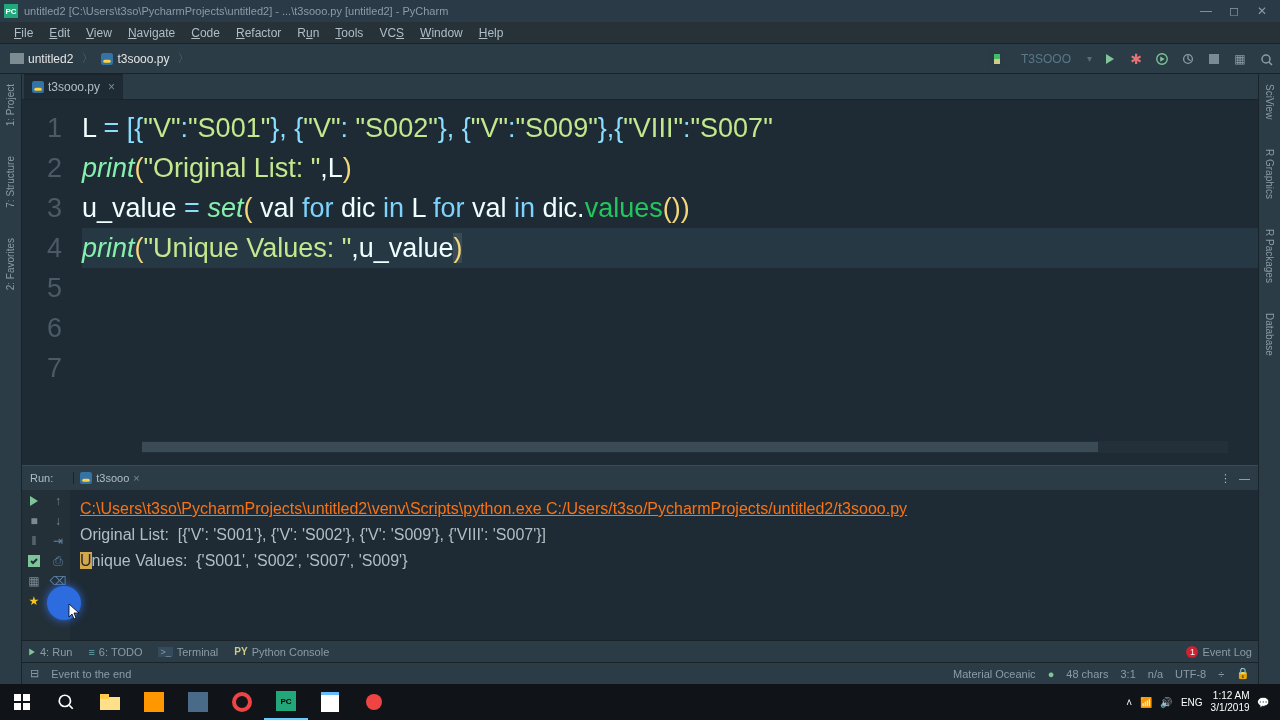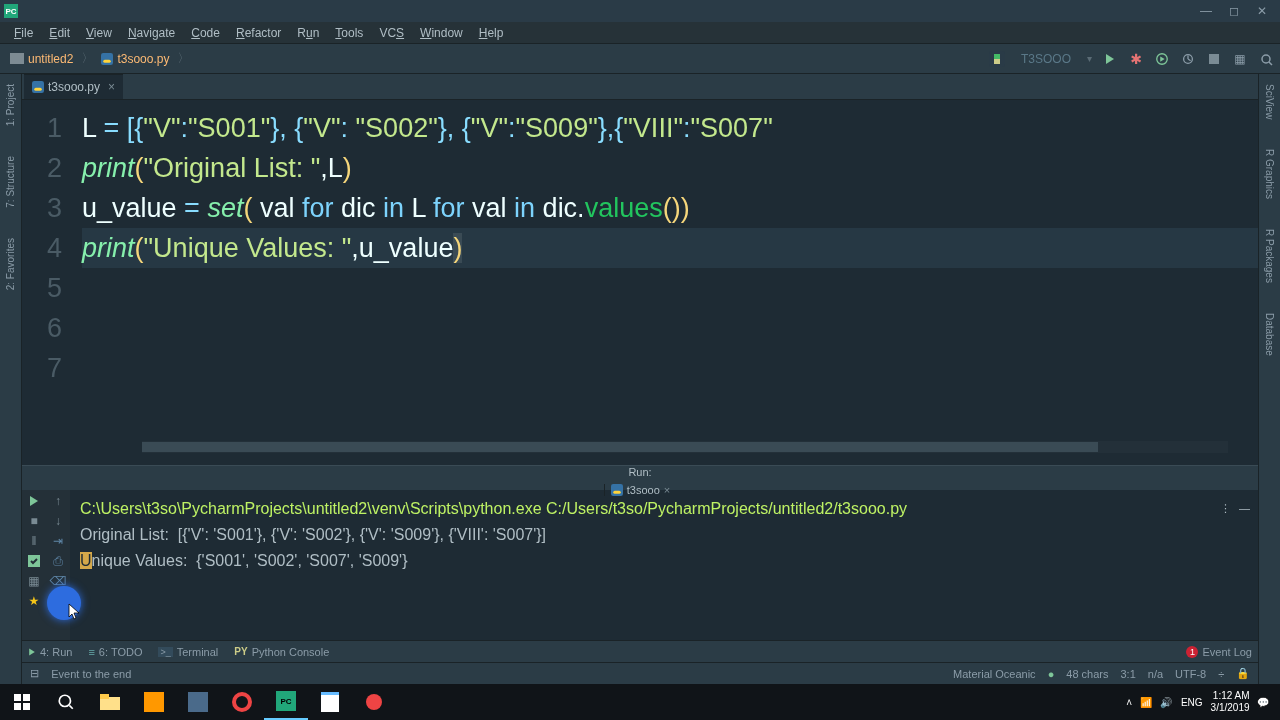--- a/index.html
+++ b/index.html
@@ -5,21 +5,21 @@
 * { margin: 0; padding: 0; box-sizing: border-box; font-family: "Segoe UI", Tahoma, sans-serif; }
 body { width: 1280px; height: 720px; background: #1e2b34; color: #b0bec5; overflow: hidden; font-size: 12px; display: flex; flex-direction: column; }
 .titlebar { height: 22px; background: #2a3b47; display: flex; align-items: center; padding: 0 4px; font-size: 11px; color: #8b9ca8; }
 .titlebar .icon-pc { width: 14px; height: 14px; background: #21a77a; color: #fff; font-size: 8px; display: flex; align-items: center; justify-content: center; margin-right: 6px; font-weight: bold; }
 .titlebar .spacer { flex: 1; }
 .titlebar .winbtn { width: 28px; height: 22px; display: flex; align-items: center; justify-content: center; cursor: pointer; font-size: 12px; }
 .menubar { height: 22px; background: #263238; display: flex; align-items: center; padding: 0 6px; border-bottom: 1px solid #1a2327; text-align: center; }
 .menubar .mitem { padding: 2px 8px; color: #b0bec5; cursor: pointer; font-size: 12px; }
 .menubar .mitem u { text-decoration: underline; }
 .navbar { height: 30px; background: #2b3c46; display: flex; align-items: center; padding: 0 6px; border-bottom: 1px solid #1a2327; }
-.navbar .crumb { display: flex; align-items: center; color: #fdba74; font-size: 12px; padding: 0 4px; }
+.navbar .crumb { display: flex; align-items: center; color: #e5e5e5; font-size: 12px; padding: 0 4px; }
 .navbar .crumb .folder-icon { width: 14px; height: 11px; background: #7d8b93; margin-right: 4px; }
 .navbar .crumb .file-icon { width: 12px; height: 12px; margin-right: 4px; }
 .navbar .chev { color: #5a6b75; padding: 0 4px; }
 .navbar .spacer { flex: 1; }
 .navbar .right-items { display: flex; align-items: center; gap: 10px; }
 .navbar .run-select { color: #5a7888; font-size: 12px; padding: 2px 6px; }
 .navbar .ticon { width: 16px; height: 16px; display: flex; align-items: center; justify-content: center; cursor: pointer; }
 .main-area { flex: 1; display: flex; min-height: 0; }
 .left-rail { width: 22px; background: #2b3c46; border-right: 1px solid #1a2327; display: flex; flex-direction: column; align-items: center; padding-top: 10px; gap: 30px; }
 .left-rail .vtab { writing-mode: vertical-rl; transform: rotate(180deg); font-size: 10px; color: #8b9ca8; cursor: pointer; }
@@ -37,28 +37,28 @@
 .code .str { color: #c3e88d; }
 .code .op { color: #89ddff; }
 .code .var { color: #eeffff; }
 .code .paren { color: #f5d67b; }
 .hl-line { background: #263844; display: inline-block; width: 100%; }
 .scroll-h { height: 12px; background: #233039; position: absolute; bottom: 12px; left: 120px; right: 30px; }
 .scroll-h .thumb { height: 10px; background: #3a4b55; width: 88%; margin-top: 1px; }
 .right-rail { width: 22px; background: #2b3c46; border-left: 1px solid #1a2327; display: flex; flex-direction: column; align-items: center; padding-top: 10px; gap: 30px; }
 .right-rail .vtab { writing-mode: vertical-rl; font-size: 10px; color: #8b9ca8; cursor: pointer; }
 .run-panel { height: 175px; background: #1e2b34; border-top: 1px solid #3a4b55; display: flex; flex-direction: column; }
-.run-header { height: 24px; background: #2b3c46; display: flex; align-items: center; padding: 0 8px; gap: 6px; font-size: 11px; flex-direction: column; }
+.run-header { height: 24px; background: #2b3c46; display: flex; align-items: center; padding: 0 8px; gap: 20px; font-size: 11px; }
 .run-tab { display: flex; align-items: center; gap: 4px; padding: 0 6px; border-left: 1px solid #1a2327; }
 .run-body { flex: 1; display: flex; }
 .run-toolbar { width: 24px; display: flex; flex-direction: column; padding-top: 4px; gap: 6px; align-items: center; background: #243038; }
 .run-toolbar2 { width: 24px; display: flex; flex-direction: column; padding-top: 4px; gap: 6px; align-items: center; background: #243038; }
 .run-icon { width: 16px; height: 14px; display: flex; align-items: center; justify-content: center; cursor: pointer; }
 .console { flex: 1; font-family: Consolas, monospace; font-size: 16px; padding: 6px 10px; color: #b0bec5; line-height: 26px; white-space: pre; overflow: hidden; position: relative; }
-.console .line1 { color: #bef264; }
+.console .line1 { color: #f97316; text-decoration: underline; }
 .panel-controls { margin-left: auto; display: flex; gap: 8px; }
 .bottom-tabs { height: 22px; background: #2b3c46; display: flex; align-items: center; padding: 0 6px; border-top: 1px solid #1a2327; font-size: 11px; gap: 16px; }
 .bottom-tabs .bt { display: flex; align-items: center; gap: 4px; color: #8b9ca8; cursor: pointer; }
 .bottom-tabs .spacer { flex: 1; }
 .statusbar { height: 22px; background: #2b3c46; display: flex; align-items: center; padding: 0 8px; font-size: 11px; color: #8b9ca8; gap: 12px; border-top: 1px solid #1a2327; }
 .statusbar .spacer { flex: 1; }
 .taskbar { height: 36px; background: #101418; display: flex; align-items: center; }
 .taskbar .tbtn { width: 44px; height: 36px; display: flex; align-items: center; justify-content: center; cursor: pointer; }
 .taskbar .spacer { flex: 1; }
 .taskbar .tray { display: flex; align-items: center; font-size: 10px; color: #fff; gap: 8px; padding-right: 10px; }
@@ -71,20 +71,21 @@
 .sq-gray { width: 10px; height: 10px; background: #7a8b94; }
 .gear-red { color: #e57373; font-size: 14px; }
 .play-debug { color: #7ec699; }
 .badge-red { background: #c23; color: #fff; border-radius: 50%; width: 12px; height: 12px; font-size: 9px; display: inline-flex; align-items: center; justify-content: center; }
 </style>
 </head>
 <body>
 
 <div class="titlebar">
   <div class="icon-pc">PC</div>
+  <span>untitled2 [C:\Users\t3so\PycharmProjects\untitled2] - ...\t3sooo.py [untitled2] - PyCharm</span>
   <div class="spacer"></div>
   <div class="winbtn">—</div>
   <div class="winbtn">◻</div>
   <div class="winbtn">✕</div>
 </div>
 
 <div class="menubar">
   <div class="mitem"><u>F</u>ile</div>
   <div class="mitem"><u>E</u>dit</div>
   <div class="mitem"><u>V</u>iew</div>

